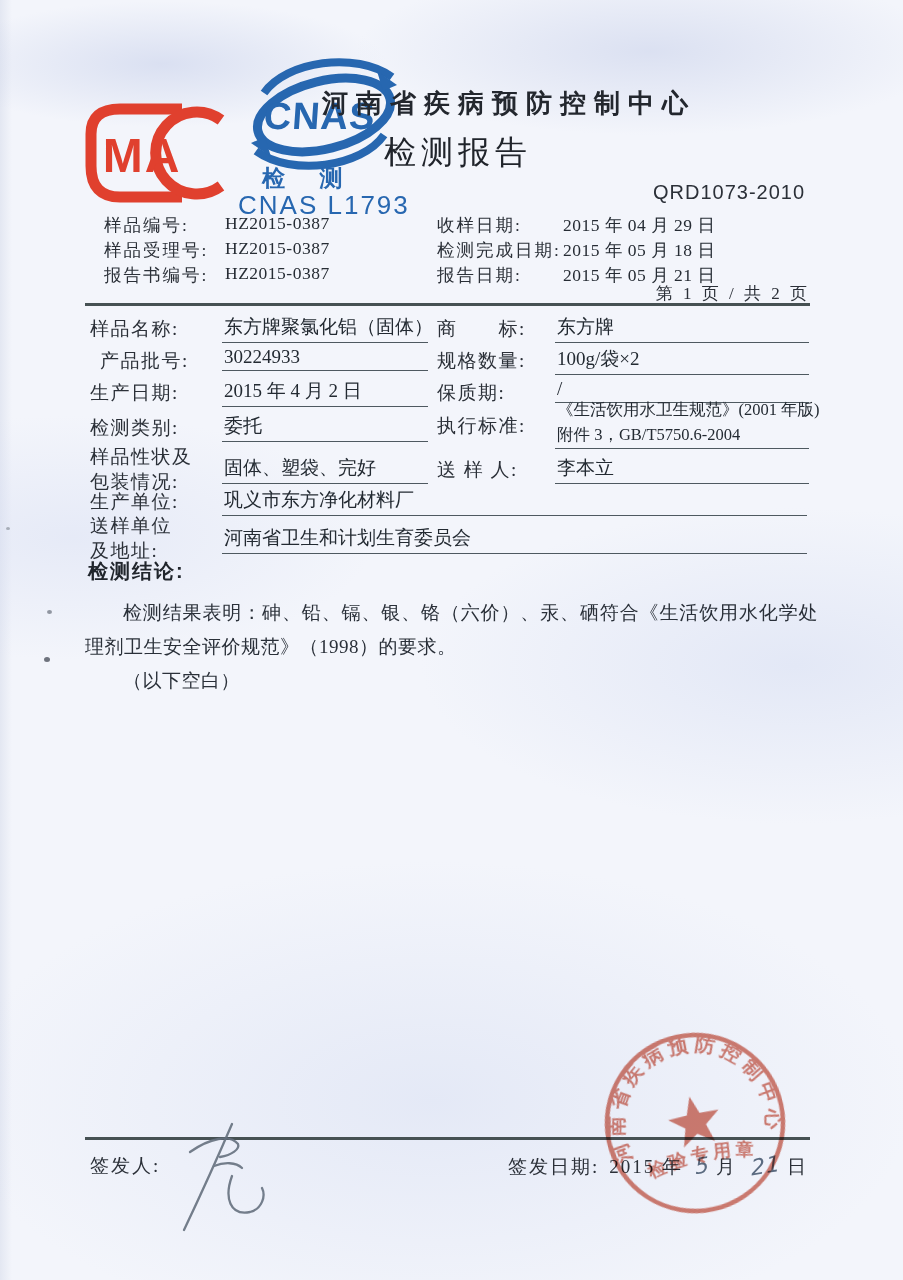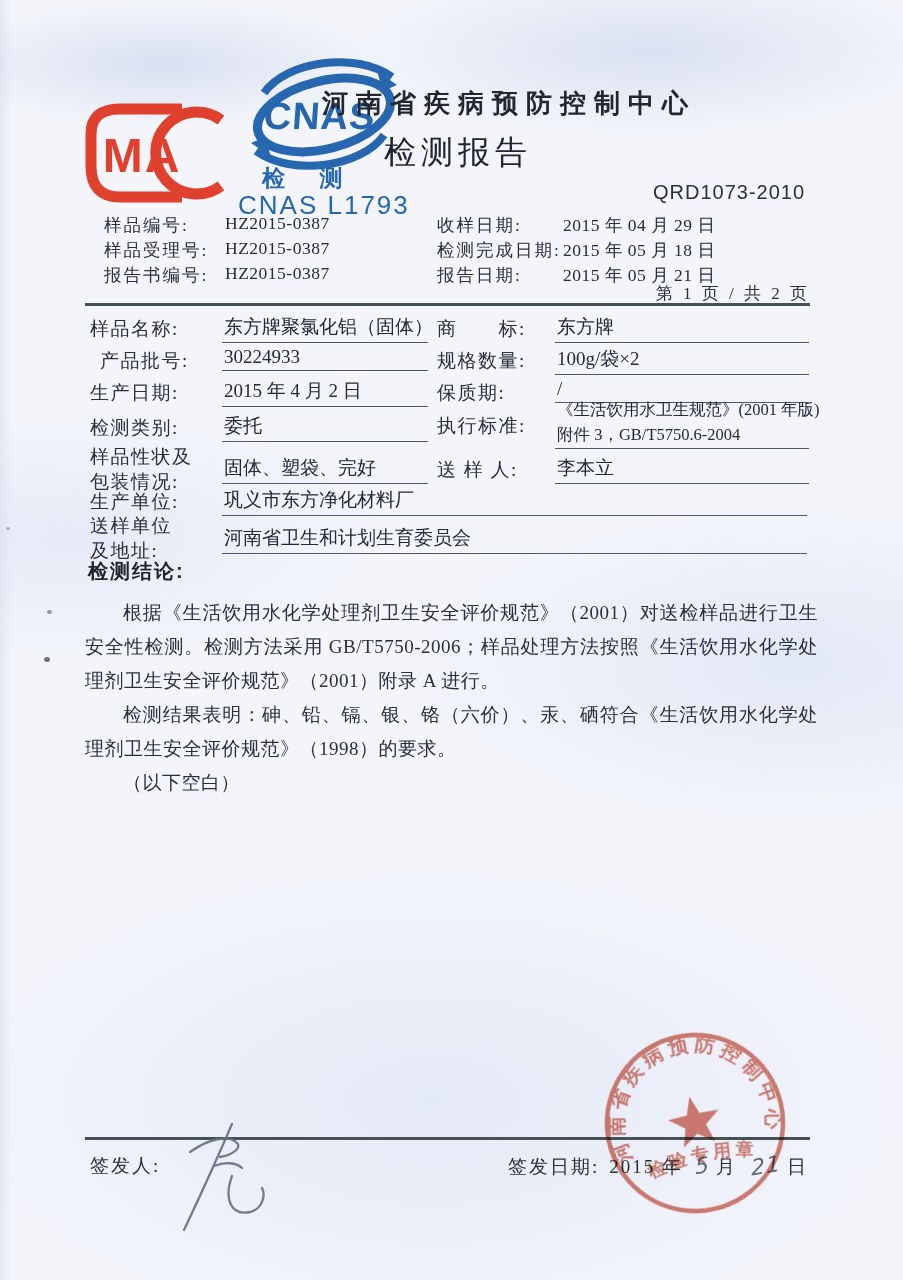--- a/index.html
+++ b/index.html
@@ -119,21 +119,20 @@
 
   <div class="abs lbl" style="left:90px;top:489px;">生产单位:</div>
   <div class="abs val w-full" style="left:222px;top:487px;">巩义市东方净化材料厂</div>
 
   <div class="abs lbl" style="left:90px;top:513px;">送样单位</div>
   <div class="abs lbl" style="left:90px;top:538px;">及地址:</div>
   <div class="abs val w-full" style="left:222px;top:525px;">河南省卫生和计划生育委员会</div>
 
   <div class="abs concl-head" style="left:88px;top:558px;">检测结论:</div>
   <div class="abs" style="left:85px;top:596px;width:733px;">
-    <p class="concl-text">根据《生活饮用水化学处理剂卫生安全评价规范》（2001）对送检样品进行卫生安全性检测。检测方法采用 GB/T5750-2006；样品处理方法按照《生活饮用水化学处理剂卫生安全评价规范》（2001）附录 A 进行。</p>
     <p class="concl-text">检测结果表明：砷、铅、镉、银、铬（六价）、汞、硒符合《生活饮用水化学处理剂卫生安全评价规范》（1998）的要求。</p>
     <p class="concl-text">（以下空白）</p>
   </div>
 
   <div class="abs rule" style="left:85px;top:1137px;width:725px;"></div>
 
   <div class="abs foot-txt" style="left:90px;top:1153px;">签发人:</div>
 
   <svg class="abs" style="left:160px;top:1118px;" width="130" height="118" viewBox="0 0 130 118">
     <g fill="none" stroke="#66717f" stroke-width="2.3" stroke-linecap="round" opacity=".9">

